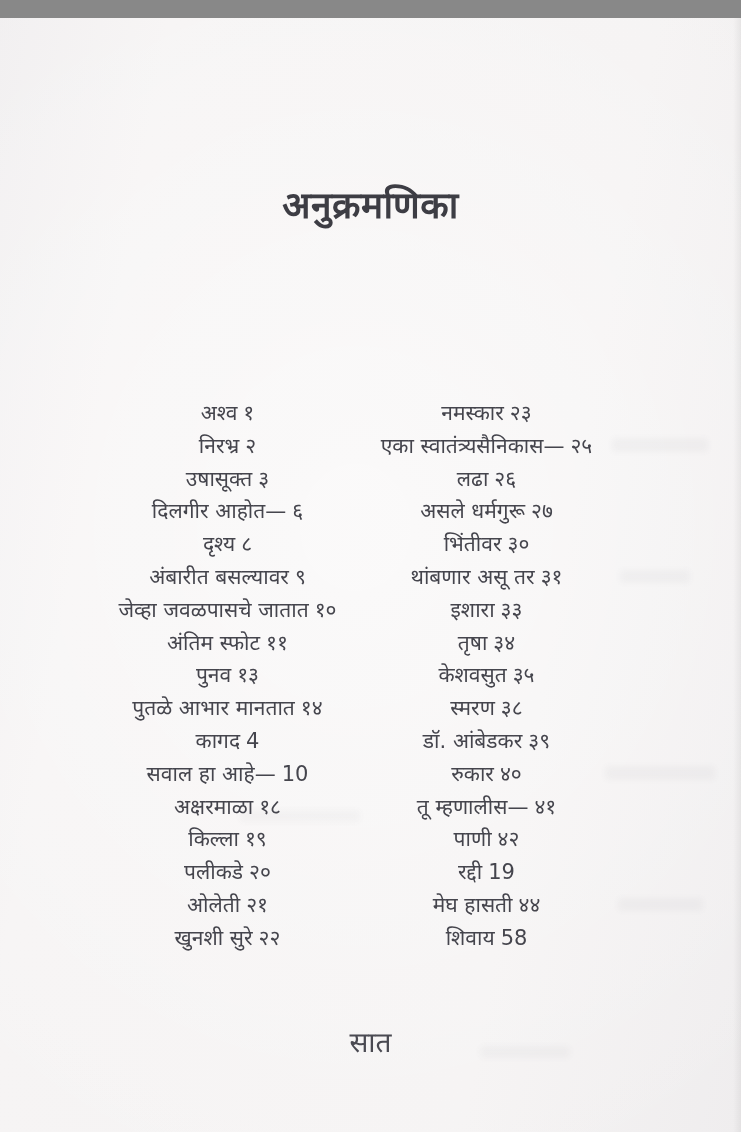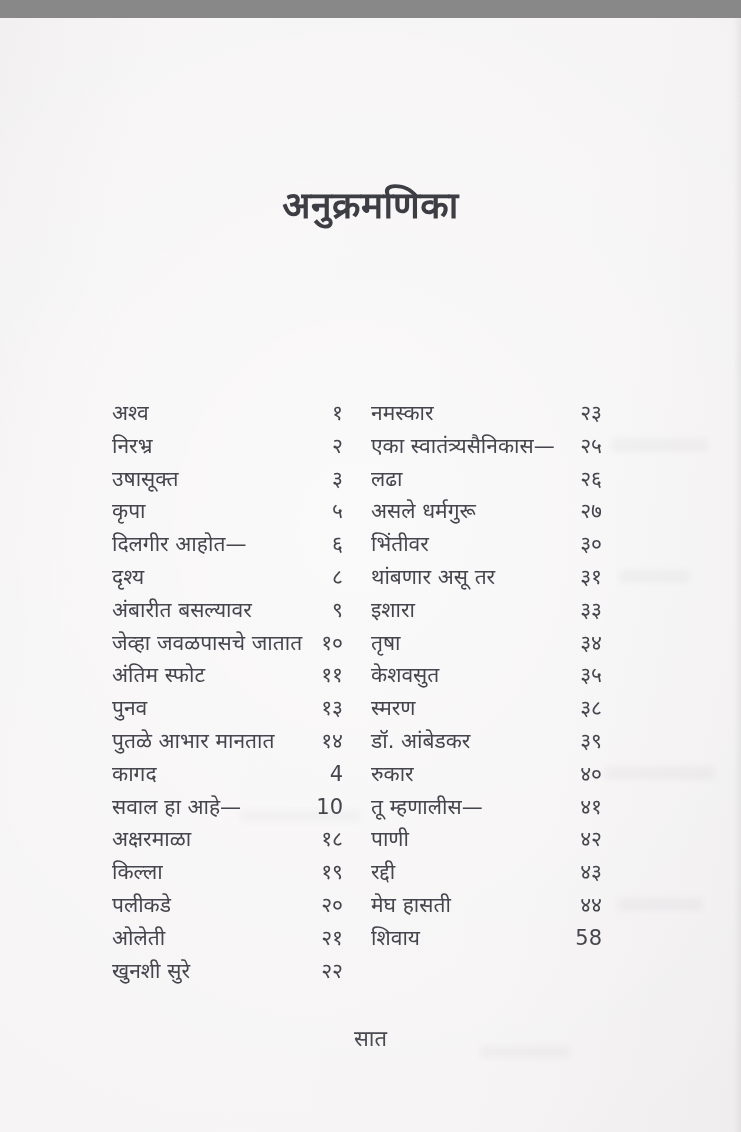--- a/index.html
+++ b/index.html
@@ -45,42 +45,42 @@
     display: flex;
     justify-content: space-between;
   }
   .toc-col {
     width: 231px;
     display: flex;
     flex-direction: column;
   }
   .row {
     display: flex;
-    justify-content: space-between;
+    justify-content: center;
     align-items: baseline;
     height: 32.8px;
     line-height: 32.8px;
     font-size: 21px;
     white-space: nowrap;
   }
   .entry-title {
     color: #45454d;
   }
   .entry-page {
     text-align: right;
     padding-left: 6px;
     color: #45454d;
   }
   .folio {
     position: absolute;
     top: 1004px;
     left: 0;
     width: 100%;
     text-align: center;
-    font-size: 22px;
+    font-size: 28px;
     color: #4a4a52;
   }
   
   .smudge {
     position: absolute;
     background: #5a5a66;
     opacity: 0.045;
     filter: blur(3px);
     border-radius: 3px;
   }
@@ -105,24 +105,20 @@
         </div>
         <div class="row">
           <span class="entry-title">निरभ्र</span>
           <span class="entry-page">२</span>
         </div>
         <div class="row">
           <span class="entry-title">उषासूक्त</span>
           <span class="entry-page">३</span>
         </div>
         <div class="row">
-          <span class="entry-title">कृपा</span>
-          <span class="entry-page">५</span>
-        </div>
-        <div class="row">
           <span class="entry-title">दिलगीर आहोत—</span>
           <span class="entry-page">६</span>
         </div>
         <div class="row">
           <span class="entry-title">दृश्य</span>
           <span class="entry-page">८</span>
         </div>
         <div class="row">
           <span class="entry-title">अंबारीत बसल्यावर</span>
           <span class="entry-page">९</span>
@@ -224,21 +220,21 @@
         <div class="row">
           <span class="entry-title">तू म्हणालीस—</span>
           <span class="entry-page">४१</span>
         </div>
         <div class="row">
           <span class="entry-title">पाणी</span>
           <span class="entry-page">४२</span>
         </div>
         <div class="row">
           <span class="entry-title">रद्दी</span>
-          <span class="entry-page">४३</span>
+          <span class="entry-page">19</span>
         </div>
         <div class="row">
           <span class="entry-title">मेघ हासती</span>
           <span class="entry-page">४४</span>
         </div>
         <div class="row">
           <span class="entry-title">शिवाय</span>
           <span class="entry-page">58</span>
         </div>
       </div>

